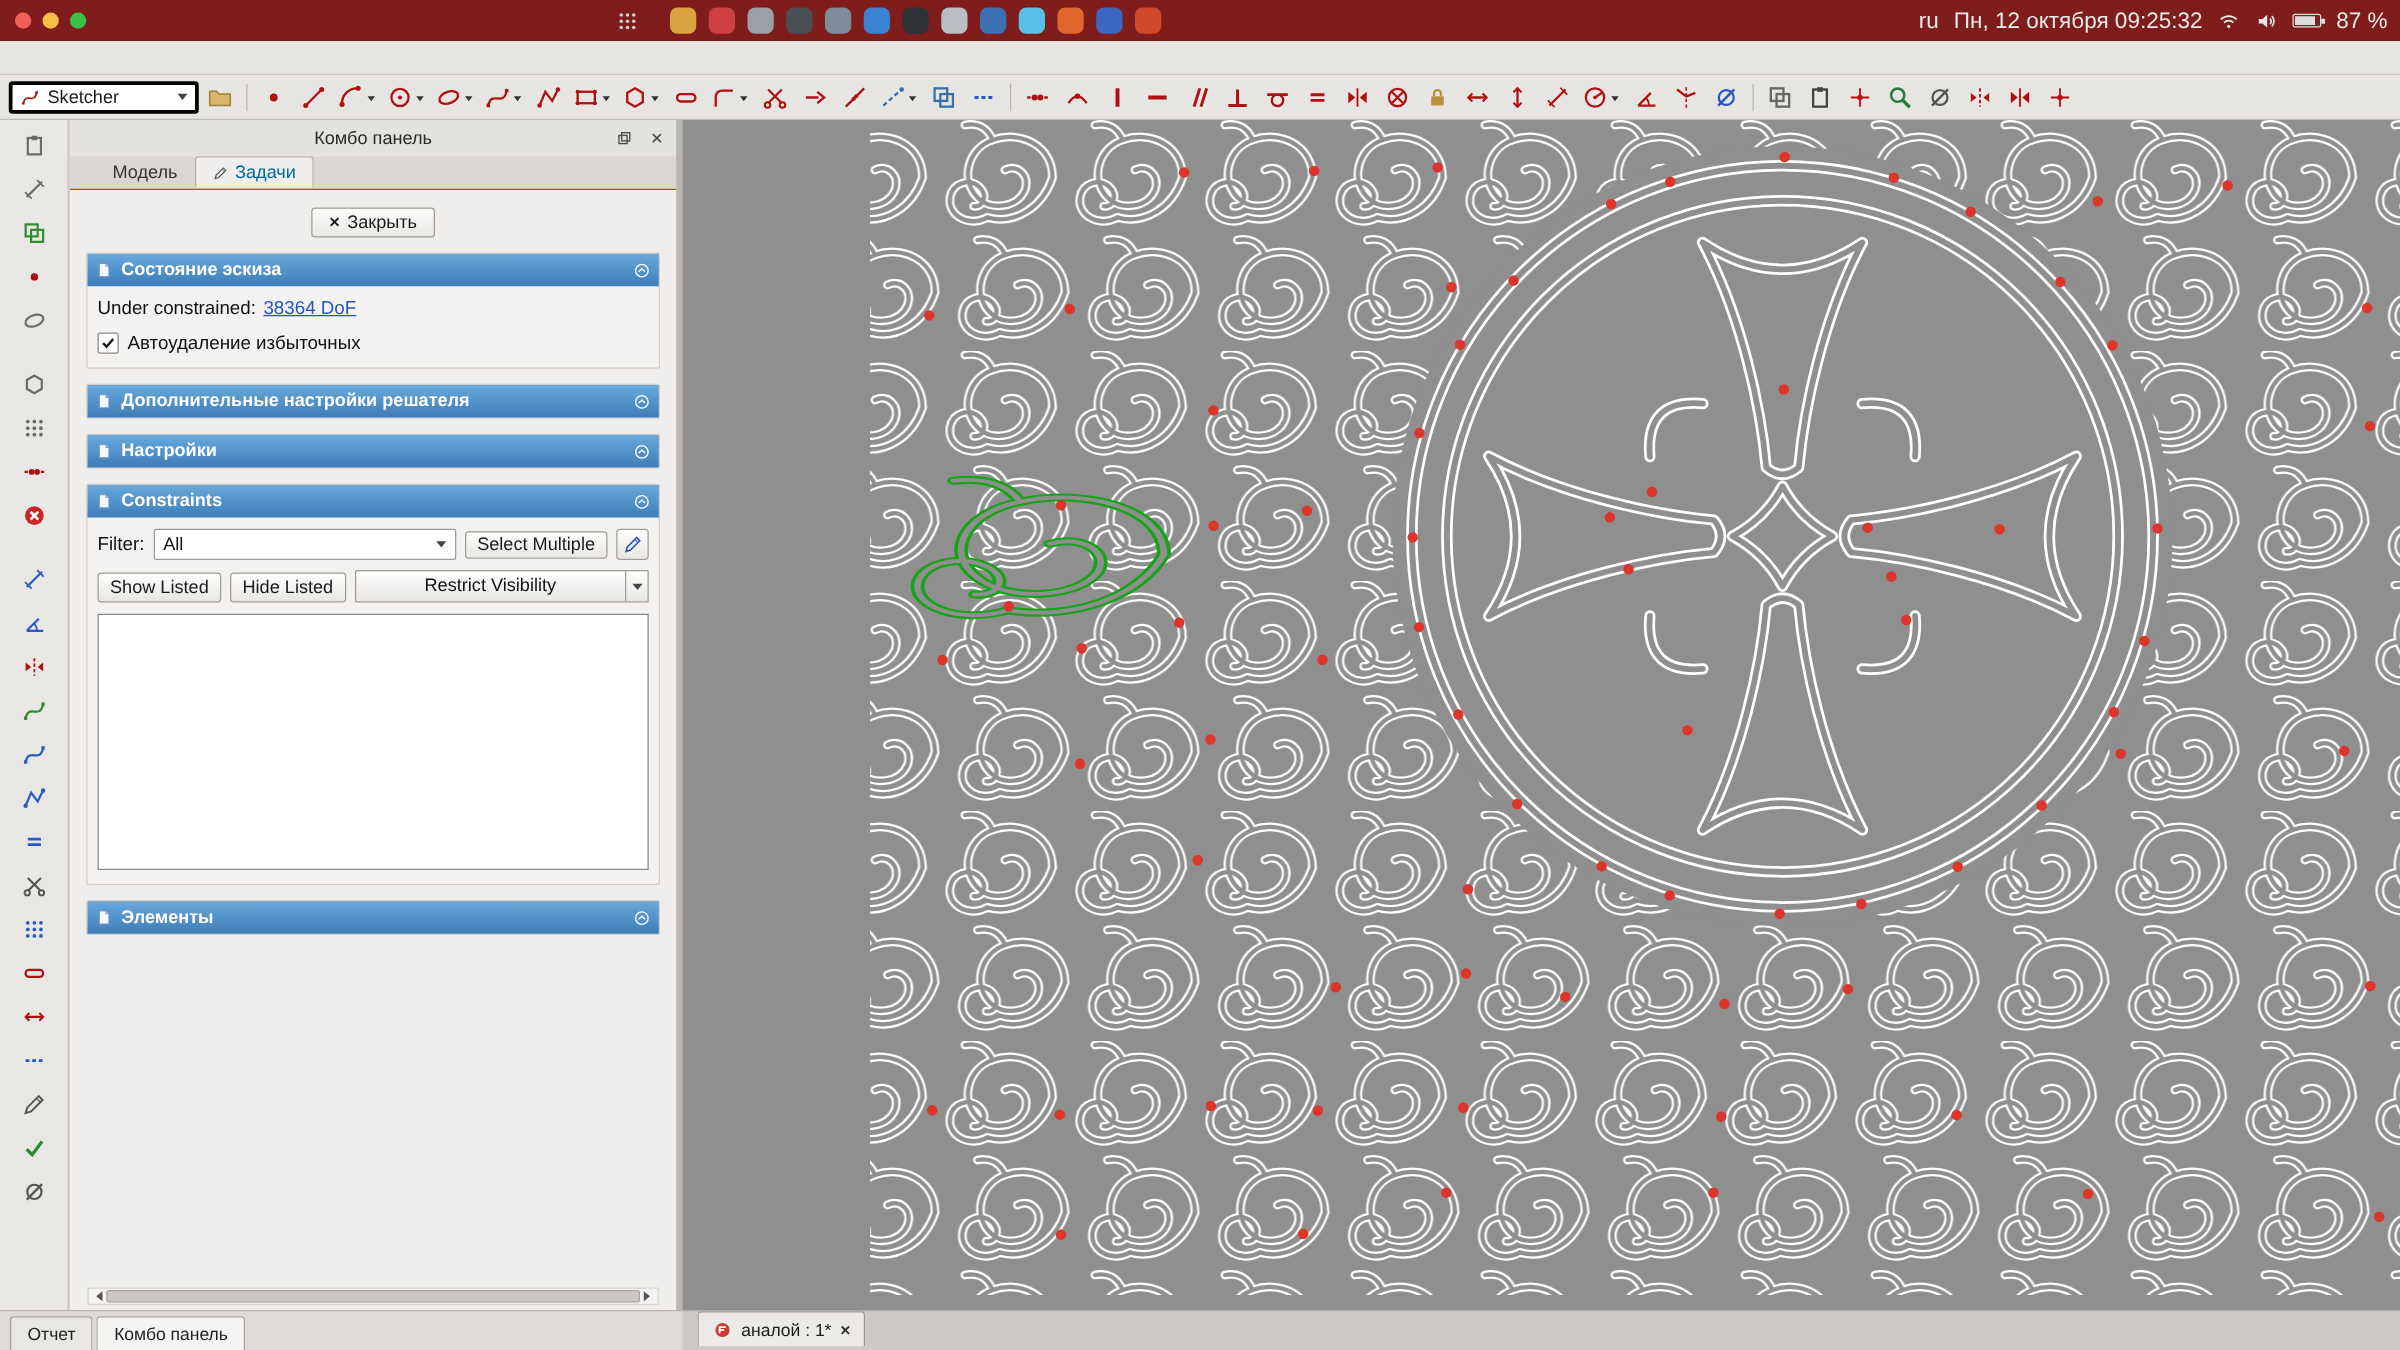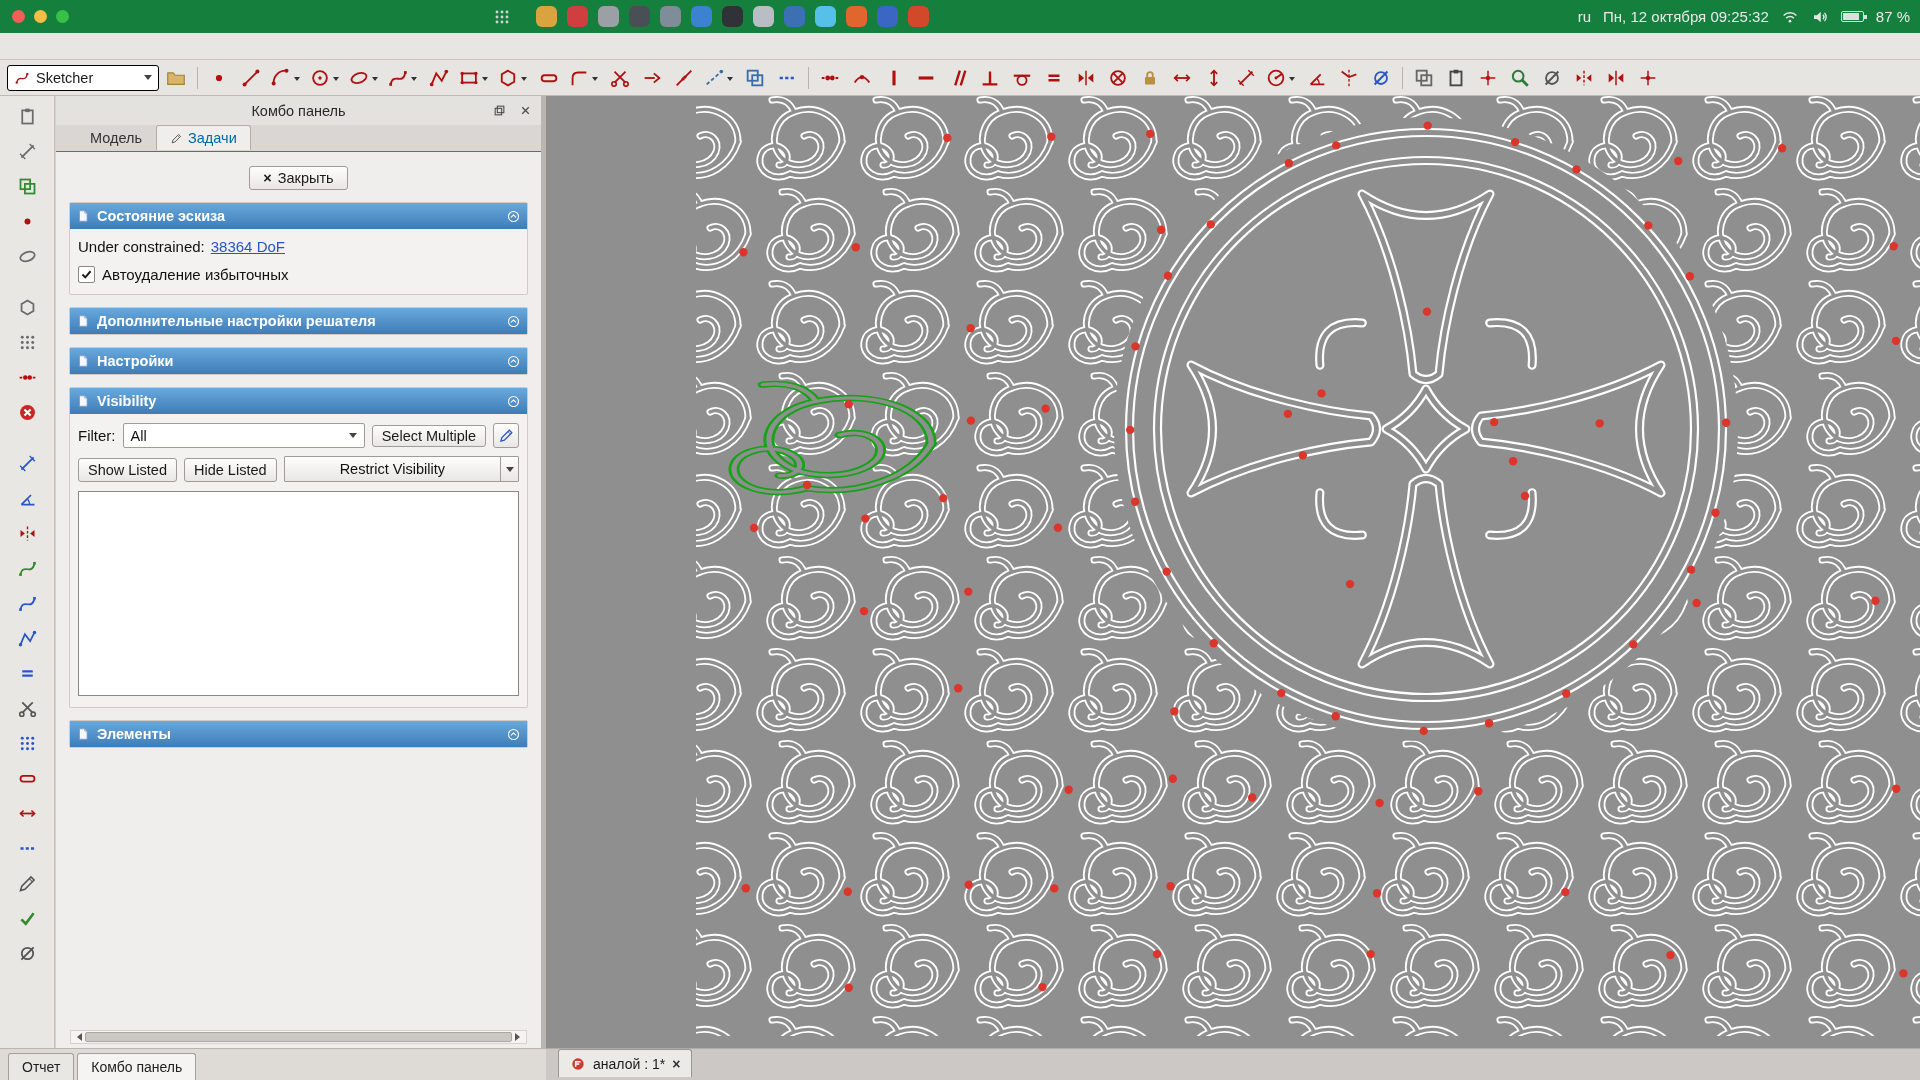--- a/index.html
+++ b/index.html
@@ -1,36 +1,36 @@
 <!DOCTYPE html>
 <html><head>
 <meta charset="utf-8">
 <style>
   *{box-sizing:border-box;margin:0;padding:0;font-family:"Liberation Sans",sans-serif}
   html,body{width:1920px;height:1080px;overflow:hidden;background:#d6d3d0}
   button{background:none;border:none;font:inherit;cursor:default}
 
   
-  #sysbar{position:absolute;left:0;top:0;width:1920px;height:33px;background:#15803d;color:#e9e9e9;font-size:15px}
+  #sysbar{position:absolute;left:0;top:0;width:1920px;height:33px;background:#7f1d1d;color:#e9e9e9;font-size:18px}
   .wc-group{position:absolute;left:12px;top:0;height:33px;display:flex;align-items:center;gap:9px}
   .wc{width:13px;height:13px;border-radius:50%;display:inline-block}
   .taskbar{position:absolute;left:492px;top:0;height:33px;display:flex;align-items:center;gap:10px}
   .grid-ic{width:20px;height:20px;color:#cfd3d8;margin-right:14px}
   .task-ic{width:21px;height:21px;border-radius:6px;display:inline-block}
   .sys-right{position:absolute;right:10px;top:0;height:33px;display:flex;align-items:center;gap:12px}
   .sys-ic{width:18px;height:18px;color:#e6e6e6}
   .batt{width:23px;height:11px;border:1.5px solid #dedede;border-radius:2px;position:relative;display:inline-block}
   .batt-fill{position:absolute;left:1px;top:1px;bottom:1px;width:16px;background:#dedede}
   .batt::after{content:"";position:absolute;right:-4px;top:2.5px;width:2.5px;height:4px;background:#dedede}
 
   
   #menubar{position:absolute;left:0;top:33px;width:1920px;height:27px;background:#e8e6e3;border-bottom:1px solid #c9c6c2;display:flex;align-items:center;padding-left:8px;font-size:15px;color:#1d1d1d}
   .menu-item{padding:0 11px;height:100%;display:flex;align-items:center}
   #toolbar{position:absolute;left:0;top:60px;width:1920px;height:36px;background:#e7e5e2;border-bottom:1px solid #bdbab6;display:flex;align-items:center;gap:2px;padding-left:7px}
-  .wb-combo{width:152px;height:26px;background:#fff;border:1px solid #000000;border-radius:3px;display:flex;align-items:center;gap:6px;padding:0 6px;font-size:14.5px;color:#1a1a1a}
+  .wb-combo{width:152px;height:26px;background:#fff;border:3px solid #000000;border-radius:3px;display:flex;align-items:center;gap:6px;padding:0 6px;font-size:14.5px;color:#1a1a1a}
   .wb-combo .ic{width:16px;height:16px;color:#b01010}
   .tri{width:0;height:0;border:4px solid transparent;border-top:5px solid #444;margin-top:4px}
   .wb-combo .tri{margin-left:auto}
   .tbtn{width:30px;height:30px;display:flex;align-items:center;justify-content:center;border-radius:3px;position:relative;flex:0 0 auto}
   .tbtn.has-dd{width:37px;justify-content:flex-start;padding-left:2px}
   .tbtn .ic{width:22px;height:22px}
   .tbtn .dd{display:none}
   .tbtn.has-dd .dd{display:block;width:0;height:0;border:3.5px solid transparent;border-top:4.5px solid #333;margin:6px 0 0 2px}
   .tbtn.sep{margin-left:11px}
   .tbtn.sep::before{content:"";position:absolute;left:-7px;top:4px;bottom:4px;width:1px;background:#b7b4b0}
@@ -828,21 +828,21 @@
             <use href="#sym-collapse"></use>
           </svg>
       </div>
     </div>
 
     <div class="sec">
       <div class="sec-h">
         <svg class="doc-ic">
             <use href="#sym-docicon"></use>
           </svg>
-        <span>Visibility</span>
+        <span>Constraints</span>
         <svg class="col-ic">
             <use href="#sym-collapse"></use>
           </svg>
       </div>
       <div class="sec-b">
         <div class="flt-row">
           <span>Filter:</span>
           <div class="combo">
             <span>All</span>
             <span class="tri"></span>

